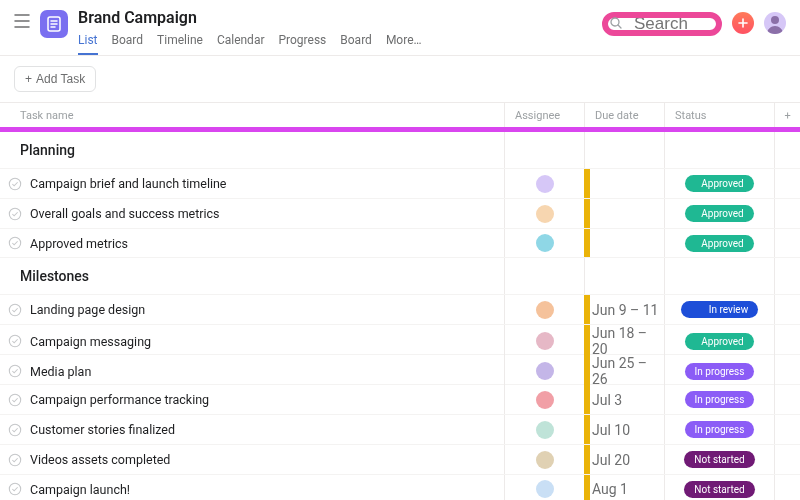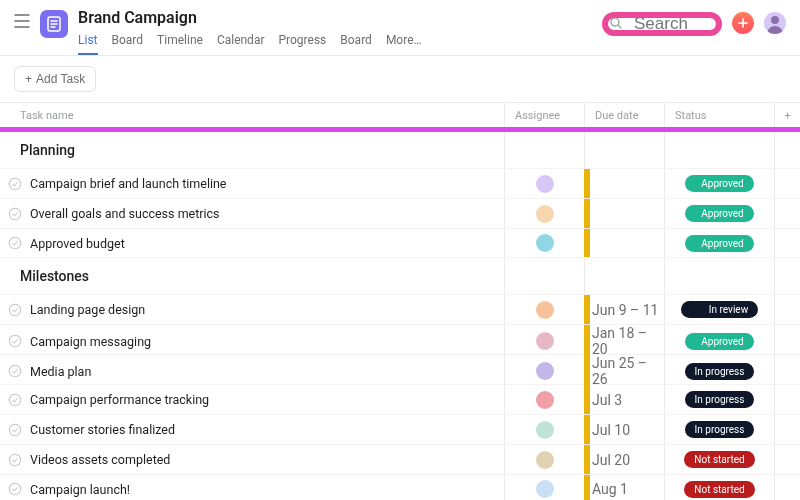--- a/index.html
+++ b/index.html
@@ -112,23 +112,23 @@
   .status-cell { padding:0 10px; border-left:1px solid #edeae9; height:100%; display:flex; align-items:center; justify-content:center; }
   .trailing-cell { border-left:1px solid #edeae9; height:100%; }
   .avatar {
     width:18px; height:18px; border-radius:50%;
     display:inline-block;
   }
   .pill {
     font-size:10px; color:#fff; border-radius:10px; padding:3px 10px; white-space:nowrap;
   }
   .pill-approved { background:#1fb893;padding-left:16px; }
-  .pill-review { background:#0f172a;padding-left:28px; }
-  .pill-progress { background:#0f172a; }
-  .pill-notstarted { background:#b91c1c; }
+  .pill-review { background:#1d4ed8;padding-left:28px; }
+  .pill-progress { background:#8b5cf6; }
+  .pill-notstarted { background:#701a75; }
 </style>
 </head>
 <body>
 
 <div class="topbar">
   <div class="menu-toggle">
     <svg width="16" height="14" viewBox="0 0 16 14">
         <g stroke="#6d6e6f" stroke-width="1.5" stroke-linecap="round">
           <line x1="1" y1="1" x2="15" y2="1"></line>
           <line x1="1" y1="7" x2="15" y2="7"></line>
@@ -240,21 +240,21 @@
           <span class="pill pill-approved">Approved</span>
         </div>
         <div class="trailing-cell"></div>
       </div>
       <div class="row">
         <div class="task-cell">
           <span class="check"><svg viewBox="0 0 16 16" width="14" height="14">
               <circle cx="8" cy="8" r="6.5" fill="none" stroke="#c5c7c9" stroke-width="1.2"></circle>
               <polyline points="5,8 7,10 11,6" fill="none" stroke="#c5c7c9" stroke-width="1.2"></polyline>
             </svg></span>
-          <span class="task-name">Approved budget</span>
+          <span class="task-name">Approved metrics</span>
         </div>
         <div class="assignee-cell">
           <span class="avatar" style="background:#8fd7e6"></span>
         </div>
         <div class="due-cell"></div>
         <div class="status-cell">
           <span class="pill pill-approved">Approved</span>
         </div>
         <div class="trailing-cell"></div>
       </div>
@@ -288,21 +288,21 @@
         <div class="task-cell">
           <span class="check"><svg viewBox="0 0 16 16" width="14" height="14">
               <circle cx="8" cy="8" r="6.5" fill="none" stroke="#c5c7c9" stroke-width="1.2"></circle>
               <polyline points="5,8 7,10 11,6" fill="none" stroke="#c5c7c9" stroke-width="1.2"></polyline>
             </svg></span>
           <span class="task-name">Campaign messaging</span>
         </div>
         <div class="assignee-cell">
           <span class="avatar" style="background:#e6b8c6"></span>
         </div>
-        <div class="due-cell">Jan 18 – 20</div>
+        <div class="due-cell">Jun 18 – 20</div>
         <div class="status-cell">
           <span class="pill pill-approved">Approved</span>
         </div>
         <div class="trailing-cell"></div>
       </div>
       <div class="row">
         <div class="task-cell">
           <span class="check"><svg viewBox="0 0 16 16" width="14" height="14">
               <circle cx="8" cy="8" r="6.5" fill="none" stroke="#c5c7c9" stroke-width="1.2"></circle>
               <polyline points="5,8 7,10 11,6" fill="none" stroke="#c5c7c9" stroke-width="1.2"></polyline>

